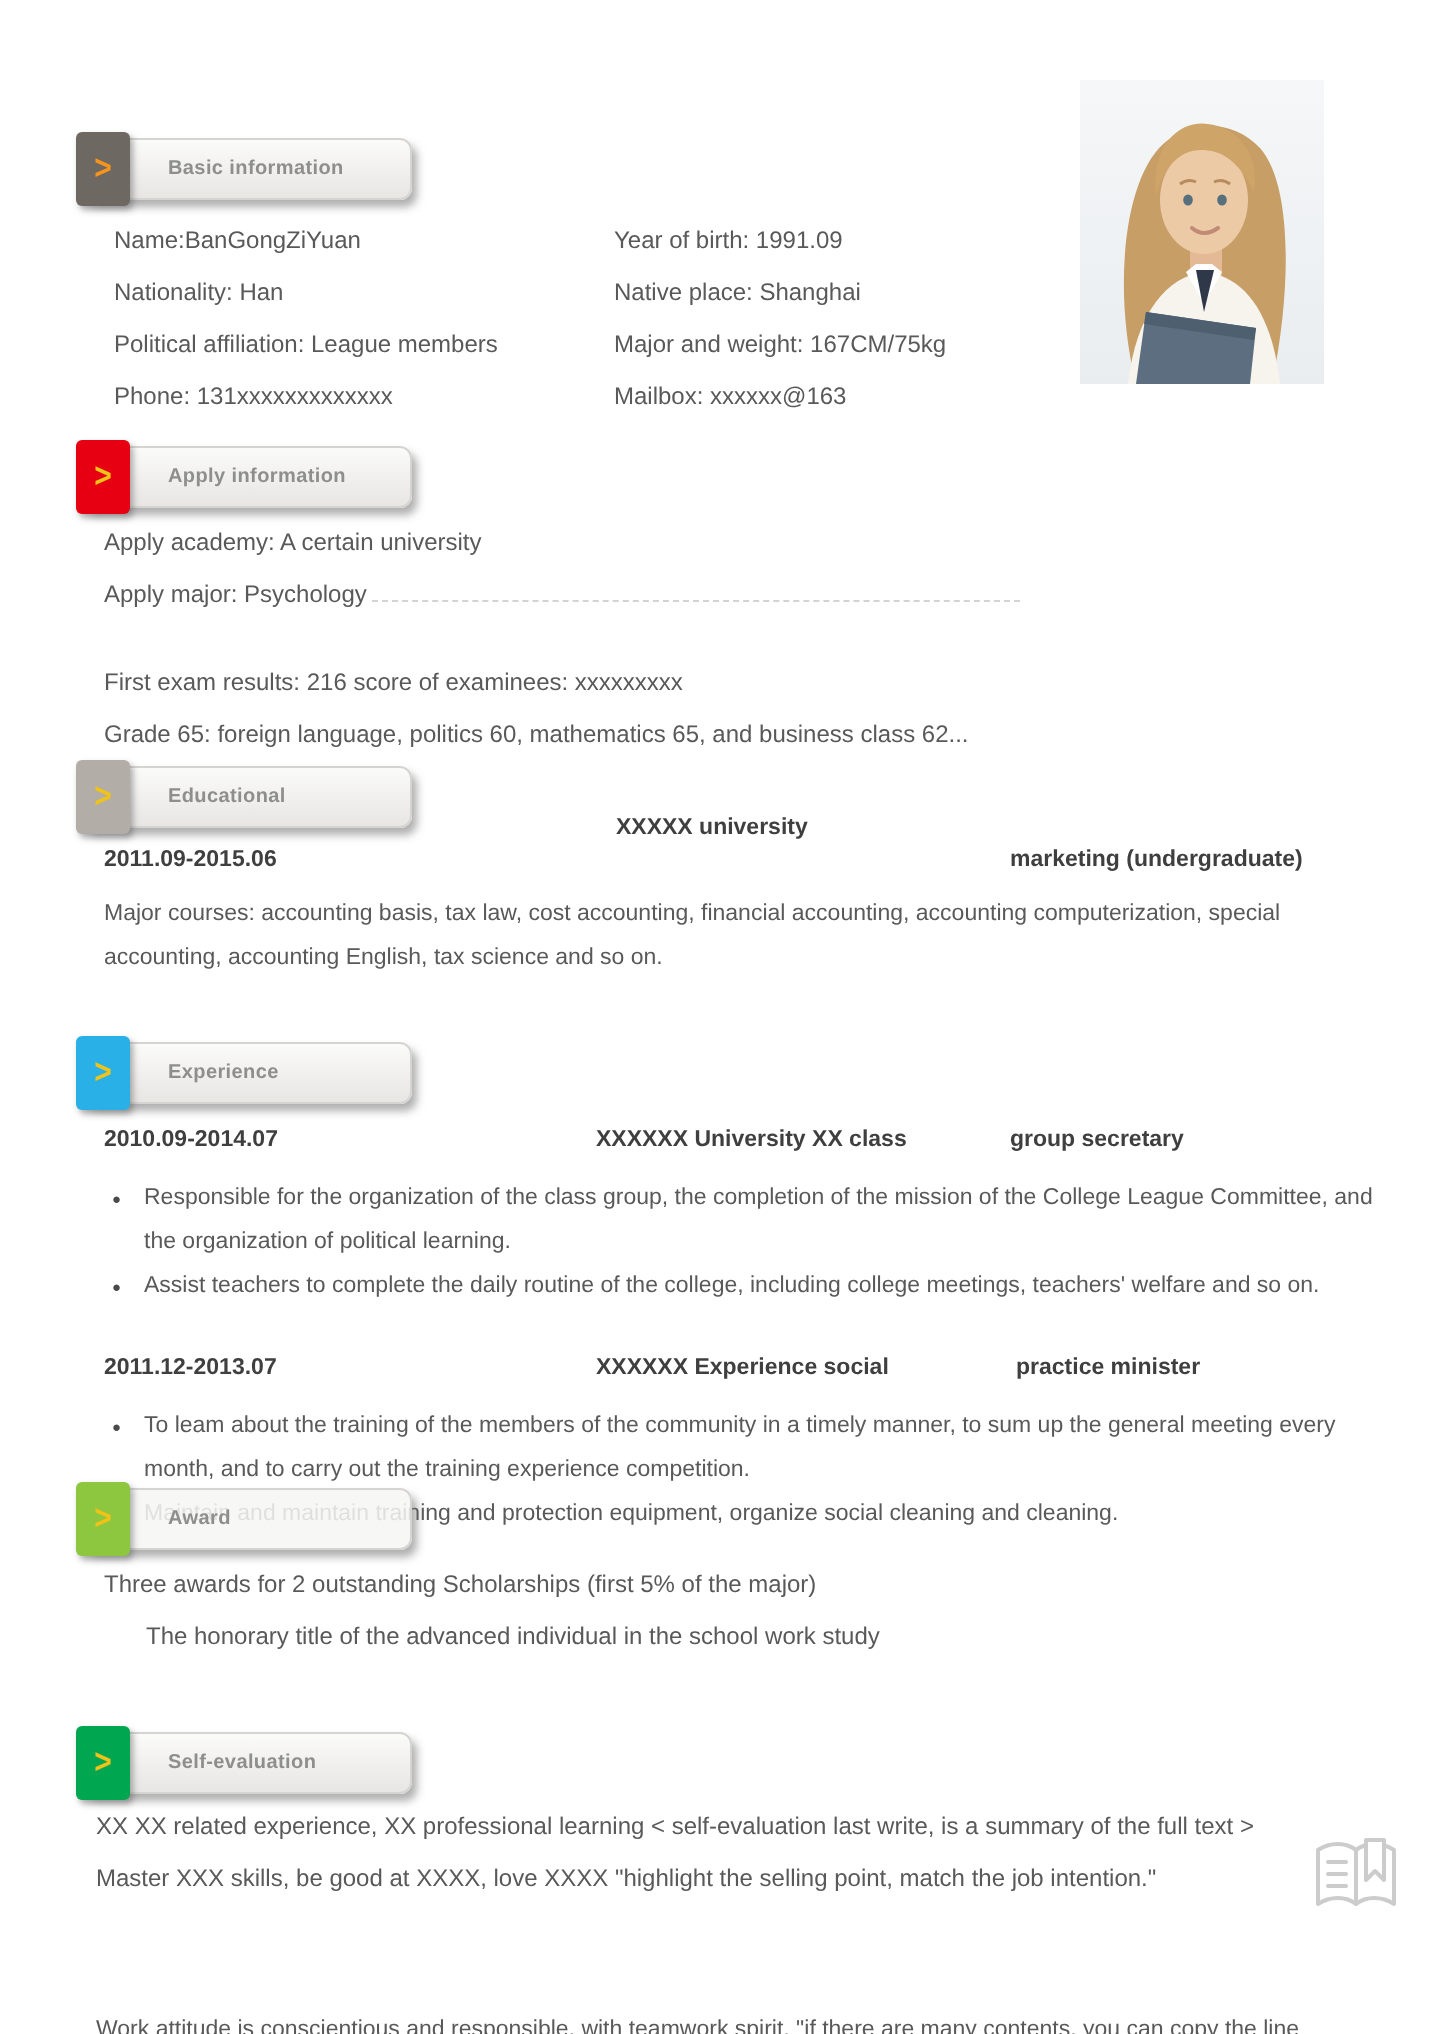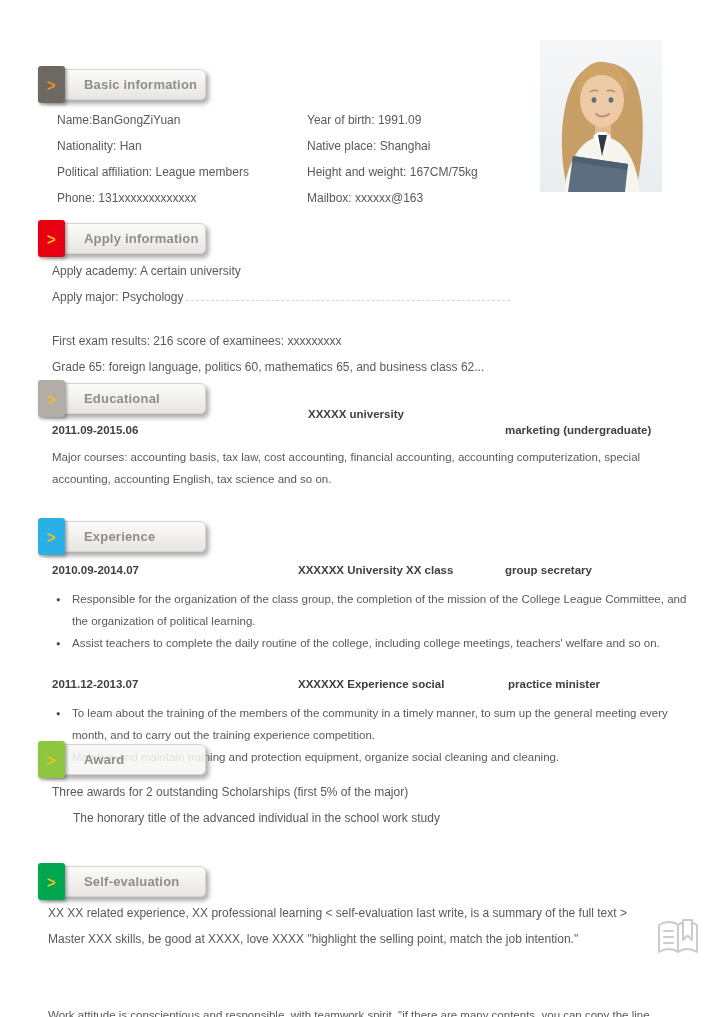--- a/index.html
+++ b/index.html
@@ -12,21 +12,21 @@
   
   .sec{position:absolute;width:168px;height:40px;z-index:5;}
   .pill{
     position:absolute;left:3px;top:3px;right:0;height:31px;box-sizing:border-box;
     background:linear-gradient(180deg,#fbfbfa 0%,#efeeec 60%,#e7e6e3 100%);
     border:1px solid #d6d4d0;border-radius:6px;
     box-shadow:2.5px 3.5px 4px rgba(110,110,110,0.55);
     display:flex;align-items:center;padding-left:42px;
   }
   .pill.translucent{background:rgba(246,246,244,0.86);}
-  .pill-label{font-size:13px;font-weight:bold;color:#8e8e8e;letter-spacing:.2px;white-space:nowrap;}
+  .pill-label{font-size:10px;font-weight:bold;color:#8e8e8e;letter-spacing:.2px;white-space:nowrap;}
   .tab{
     position:absolute;left:0;top:0;width:27px;height:37px;border-radius:3px;
     display:flex;align-items:center;justify-content:center;
     box-shadow:1.5px 2px 3px rgba(90,90,90,0.5);
   }
   .chev{font-weight:bold;font-size:15px;line-height:1;transform:scaleY(1.15);}
   
   .line{font-size:12px;color:#595959;white-space:nowrap;}
   .info-col .line{line-height:26px;}
   .brow{position:absolute;font-size:11.5px;font-weight:bold;color:#3f3f3f;white-space:nowrap;}
@@ -55,21 +55,21 @@
 
   <div class="abs info-col" style="left:57px;top:107px;">
     <div class="line">Name:BanGongZiYuan</div>
     <div class="line">Nationality: Han</div>
     <div class="line">Political affiliation: League members</div>
     <div class="line">Phone: 131xxxxxxxxxxxxx</div>
   </div>
   <div class="abs info-col" style="left:307px;top:107px;">
     <div class="line">Year of birth: 1991.09</div>
     <div class="line">Native place: Shanghai</div>
-    <div class="line">Height and weight: 167CM/75kg</div>
+    <div class="line">Major and weight: 167CM/75kg</div>
     <div class="line">Mailbox: xxxxxx@163</div>
   </div>
 
   <svg class="photo" viewBox="0 0 122 152" aria-hidden="true">
     <defs>
       <linearGradient id="pbg" x1="0" y1="0" x2="0" y2="1">
         <stop offset="0" stop-color="#f5f7f8"></stop>
           <stop offset="1" stop-color="#e9edef"></stop>
       </linearGradient>
     </defs>

